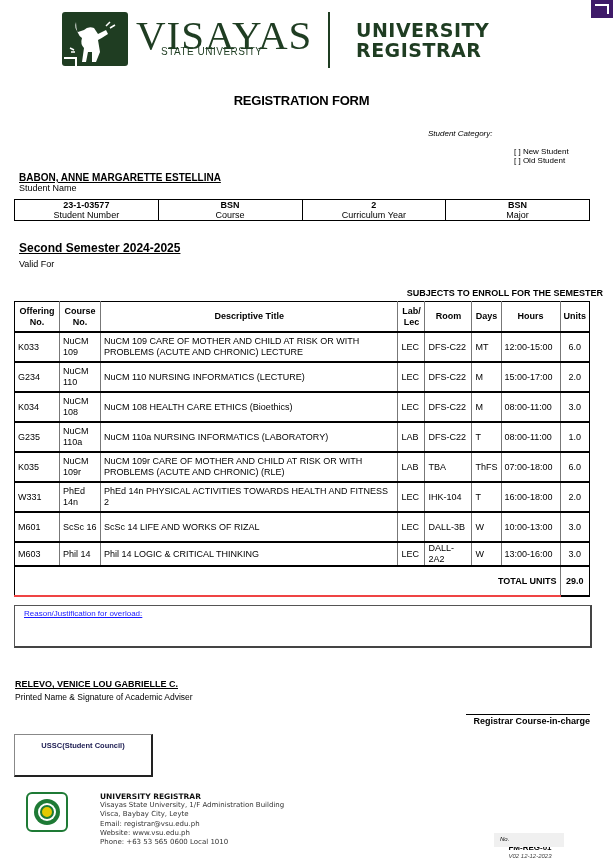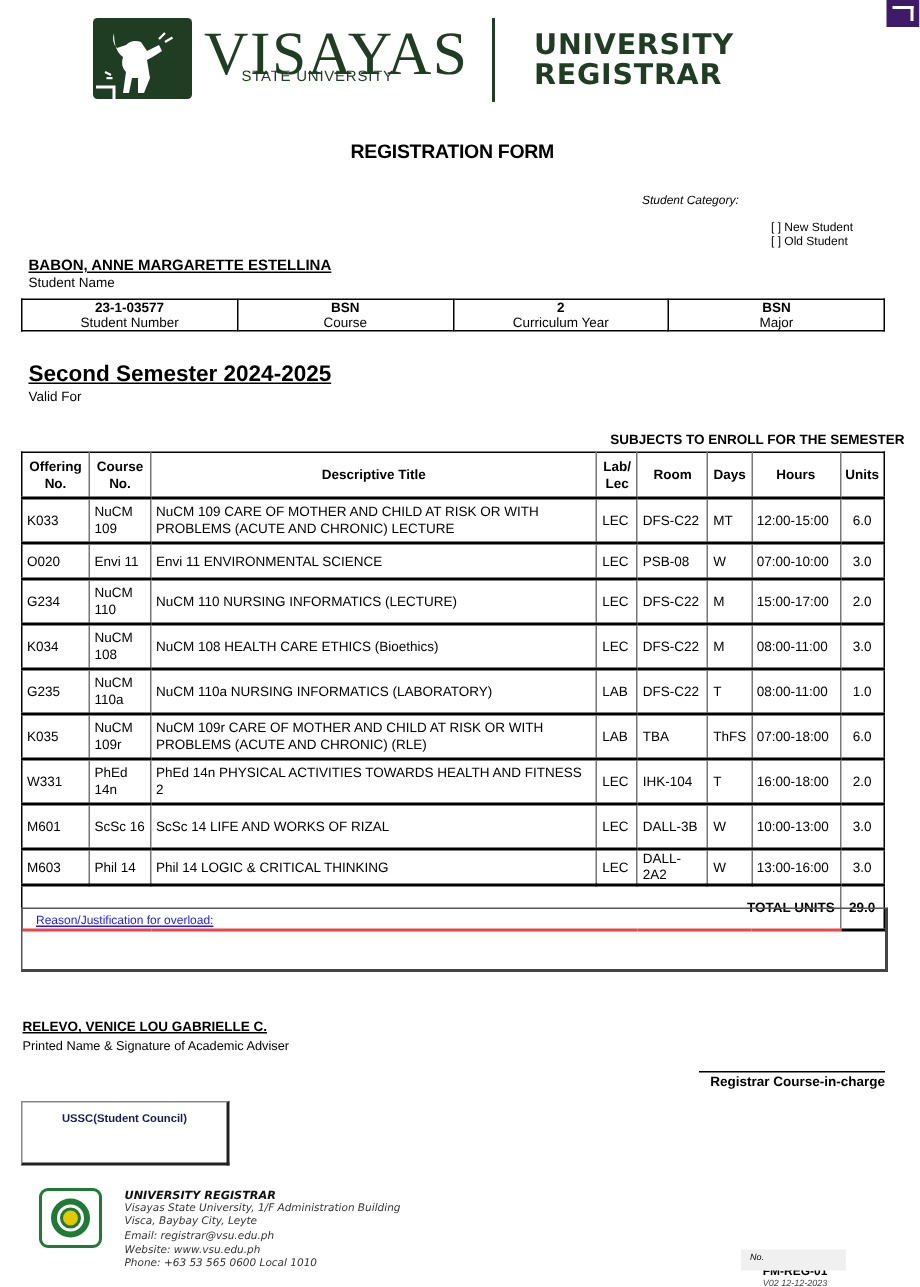--- a/index.html
+++ b/index.html
@@ -21,21 +21,21 @@
   .cat-opt { left:514px; font-size:8px; }
 
   .student-name { left:19px; top:172px; font-size:10px; font-weight:bold; text-decoration:underline; }
   .student-name-lbl { left:19px; top:183px; font-size:9px; }
 
   table.info { position:absolute; left:14px; top:199px; width:576px; border-collapse:collapse; font-size:9px; }
   table.info td { border-left:1px solid #000; border-right:1px solid #000; text-align:center; padding:0; height:10px; line-height:10px; }
   table.info tr:first-child td { border-top:1.5px solid #000; font-weight:bold; }
   table.info tr:last-child td { border-bottom:1.5px solid #000; }
 
-  .sem { left:19px; top:241px; font-size:15px; font-weight:bold; text-decoration:underline; }
+  .sem { left:19px; top:241px; font-size:12px; font-weight:bold; text-decoration:underline; }
   .valid { left:19px; top:259px; font-size:9px; }
   .subj-title { left:0; width:603px; top:288px; text-align:right; font-size:9px; font-weight:bold; }
 
   table.subj { position:absolute; left:14px; top:301px; width:576px; border-collapse:collapse; font-size:9px; }
   table.subj th, table.subj td { border:1px solid #777; padding:0 3px; vertical-align:middle; line-height:11px; }
   table.subj th { font-weight:bold; height:29px; text-align:center; border-top:1.5px solid #000; }
   table.subj td { height:28px; }
   table.subj tr.r td { border-top:2px solid #000; }
   table.subj tr.short td { height:22px; }
   table.subj td.c { text-align:center; }
@@ -53,21 +53,21 @@
   .registrar-lbl { left:466px; top:716px; width:124px; text-align:right; font-size:9px; font-weight:bold; }
 
   .ussc-box { left:14px; top:734px; width:136px; height:40px; border:1px solid #888; border-right:2px solid #222; border-bottom:2px solid #222; }
   .ussc-lbl { left:0; width:136px; top:6px; text-align:center; font-size:7.5px; font-weight:bold; color:#1a1a50; }
 
   .footer-logo { left:26px; top:792px; width:42px; height:40px; border:2px solid #1e7a35; border-radius:6px; box-sizing:border-box; }
   .gear { position:absolute; left:6px; top:5px; width:26px; height:26px; border-radius:50%; background:#1e7a35; }
   .gear::before { content:""; position:absolute; left:4px; top:4px; width:18px; height:18px; border-radius:50%; background:#fff; }
   .gear-inner { position:absolute; left:12px; top:11px; width:14px; height:14px; border-radius:50%; background:#e4c900; border:2px solid #1e7a35; box-sizing:border-box; }
 
-  .footer-text { left:83px; top:792px; font-family:"DejaVu Sans", sans-serif; font-size:7px; line-height:9.2px; color:#333;font-style:italic; }
+  .footer-text { left:100px; top:792px; font-family:"DejaVu Sans", sans-serif; font-size:7px; line-height:9.2px; color:#333; }
   .footer-text .ft-title { font-weight:bold; color:#111; font-size:7.5px; }
 
   .page-info { left:490px; top:808px; width:80px; text-align:center; font-size:7px; line-height:8px;margin-top:28px; }
   .page-info .pg { font-style:italic; color:#333; }
   .page-info .code { font-weight:bold; font-size:8px; }
   .page-info .ver { font-style:italic; font-size:6px; color:#444; }
   .no-box { left:494px; top:833px; width:70px; height:14px; background:#f0f0f0; font-size:6px; font-style:italic; padding:3px 0 0 6px; box-sizing:border-box; }
 </style>
 </head>
 <body>
@@ -135,30 +135,20 @@
     <tr class="r">
       <td class="first">K033</td>
       <td>NuCM 109</td>
       <td>NuCM 109 CARE OF MOTHER AND CHILD AT RISK OR WITH PROBLEMS (ACUTE AND CHRONIC) LECTURE</td>
       <td>LEC</td>
       <td>DFS-C22</td>
       <td>MT</td>
       <td>12:00-15:00</td>
       <td class="c last">6.0</td>
     </tr>
-    <tr class="r short">
-      <td class="first">O020</td>
-      <td>Envi 11</td>
-      <td>Envi 11 ENVIRONMENTAL SCIENCE</td>
-      <td>LEC</td>
-      <td>PSB-08</td>
-      <td>W</td>
-      <td>07:00-10:00</td>
-      <td class="c last">3.0</td>
-    </tr>
     <tr class="r">
       <td class="first">G234</td>
       <td>NuCM 110</td>
       <td>NuCM 110 NURSING INFORMATICS (LECTURE)</td>
       <td>LEC</td>
       <td>DFS-C22</td>
       <td>M</td>
       <td>15:00-17:00</td>
       <td class="c last">2.0</td>
     </tr>

